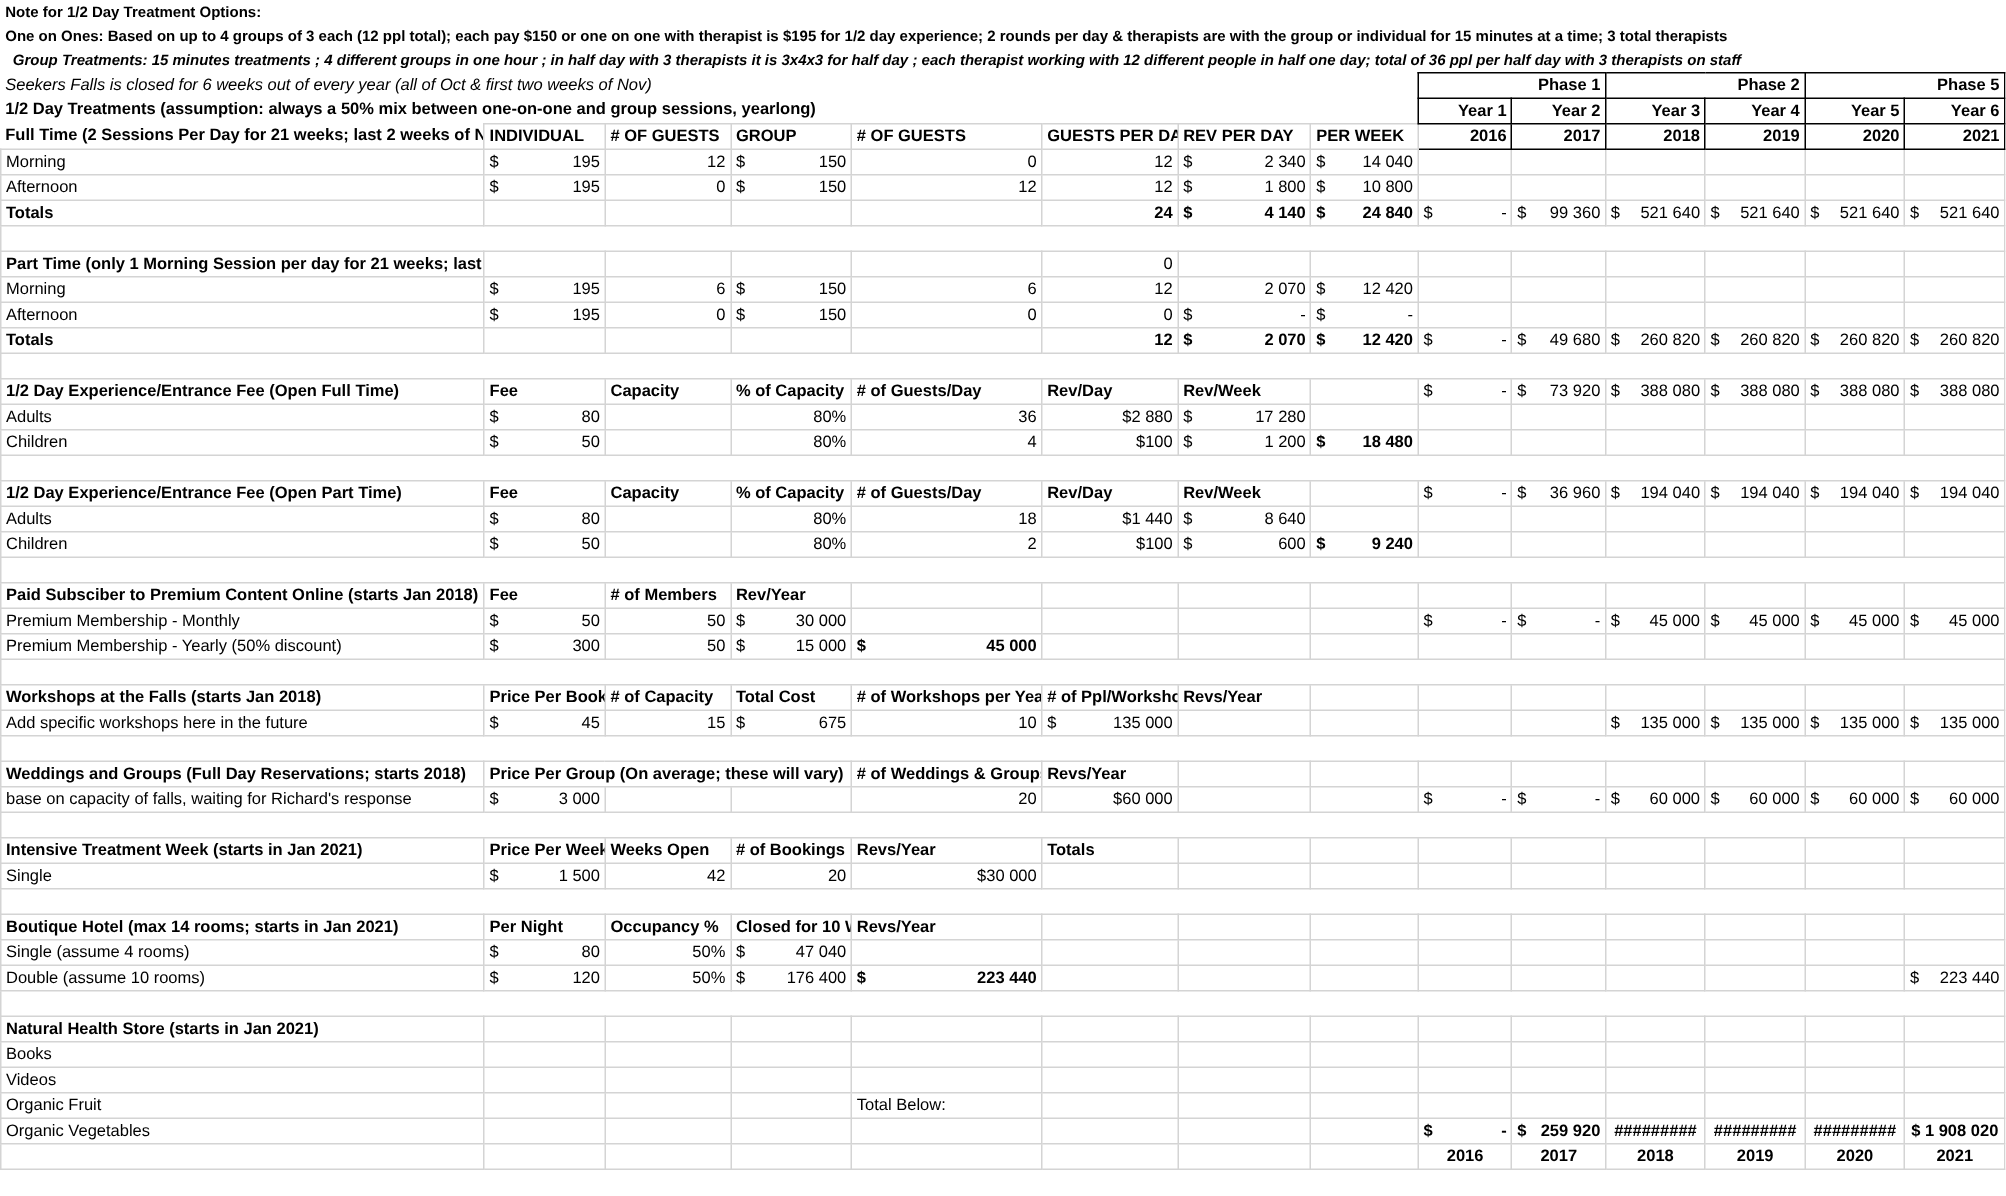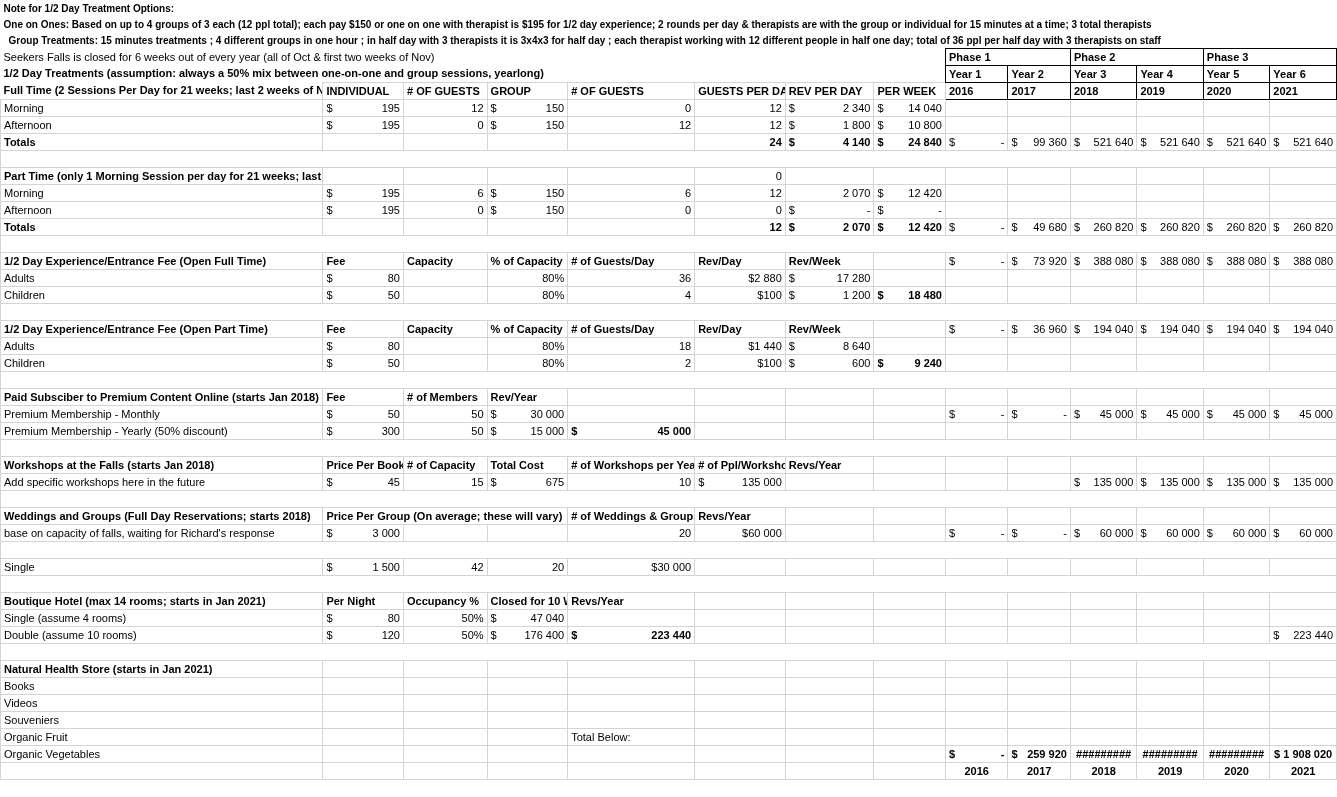--- a/index.html
+++ b/index.html
@@ -1,29 +1,29 @@
 <!DOCTYPE html>
 <html><head>
 <meta charset="utf-8">
 <style>
   html,body{margin:0;padding:0;background:#fff;}
   body{font-family:"Liberation Sans",sans-serif;font-size:11px;color:#000;}
   #sheet{position:relative;width:1337px;height:797px;overflow:hidden;}
   table{border-collapse:collapse;table-layout:fixed;width:1337px;}
   td{border:1px solid #d4d4d4;height:16px;padding:0 3px;overflow:hidden;white-space:nowrap;vertical-align:middle;font-size:11px;line-height:15px;}
   .b{font-weight:bold;}
-  .i{margin-top:21px;}
+  .i{font-style:italic;margin-top:21px;}
   .r{text-align:right;}
   .c{text-align:center;}
   .noborder{border:none;}
   .money{position:relative;}
   .money .sym{position:absolute;left:3px;}
   .money .val{display:block;text-align:right;}
   .topnote td{border:none;font-weight:bold;font-size:10px;}
-  .hdrbox{border:1px solid #000;text-align:left;font-weight:bold;}
+  .hdrbox{border:1px solid #000;text-align:right;font-weight:bold;}
 </style>
 </head>
 <body>
 
 <div id="sheet">
 <table>
   <colgroup>
     <col style="width:320px">
         <col style="width:80px">
         <col style="width:83px">
@@ -41,28 +41,28 @@
   </colgroup>
 
   <tbody>
         <tr class="topnote">
     <td colspan="14" class="b">Note for 1/2 Day Treatment Options:</td>
   </tr>
   <tr class="topnote">
     <td colspan="14" style="font-weight:bold;">One on Ones: Based on up to 4 groups of 3 each (12 ppl total); each pay $150 or one on one with therapist is $195 for 1/2 day experience; 2 rounds per day &amp; therapists are with the group or individual for 15 minutes at a time; 3 total therapists</td>
   </tr>
   <tr class="topnote">
-    <td colspan="14" style="font-weight:bold;padding-left:8px;">Group Treatments: 15 minutes treatments ; 4 different groups in one hour ; in half day with 3 therapists it is 3x4x3 for half day ; each therapist working with 12 different people in half one day; total of 36 ppl per half day with 3 therapists on staff</td>
+    <td colspan="14" style="font-weight:bold;padding-left:8px;font-style:italic;">Group Treatments: 15 minutes treatments ; 4 different groups in one hour ; in half day with 3 therapists it is 3x4x3 for half day ; each therapist working with 12 different people in half one day; total of 36 ppl per half day with 3 therapists on staff</td>
   </tr>
 
   <tr>
     <td colspan="8" class="i noborder" style="border:none;">Seekers Falls is closed for 6 weeks out of every year (all of Oct &amp; first two weeks of Nov)</td>
     <td colspan="2" class="hdrbox">Phase 1</td>
     <td colspan="2" class="hdrbox">Phase 2</td>
-    <td colspan="2" class="hdrbox">Phase 3</td>
+    <td colspan="2" class="hdrbox">Phase 5</td>
   </tr>
 
   <tr>
     <td colspan="8" class="b" style="border:none;">1/2 Day Treatments (assumption: always a 50% mix between one-on-one and group sessions, yearlong)</td>
     <td class="hdrbox">Year 1</td>
     <td class="hdrbox">Year 2</td>
     <td class="hdrbox">Year 3</td>
     <td class="hdrbox">Year 4</td>
     <td class="hdrbox">Year 5</td>
     <td class="hdrbox">Year 6</td>
@@ -661,20 +661,36 @@
     <td class="money">
             <span class="sym">$</span>
             <span class="val">60 000</span>
           </td>
   </tr>
   <tr>
           <td colspan="14"></td>
         </tr>
 
   <tr>
+    <td class="b">Intensive Treatment Week (starts in Jan 2021)</td>
+    <td class="b">Price Per Week</td>
+    <td class="b">Weeks Open</td>
+    <td class="b"># of Bookings</td>
+    <td class="b">Revs/Year</td>
+    <td class="b">Totals</td>
+    <td></td>
+          <td></td>
+    <td></td>
+          <td></td>
+    <td></td>
+          <td></td>
+    <td></td>
+          <td></td>
+  </tr>
+  <tr>
     <td>Single</td>
     <td class="money">
             <span class="sym">$</span>
             <span class="val">1 500</span>
           </td>
     <td class="r">42</td>
     <td class="r">20</td>
     <td class="r">$30 000</td>
     <td></td>
     <td></td>
@@ -787,36 +803,20 @@
           <td></td>
     <td></td>
           <td></td>
     <td></td>
           <td></td>
     <td></td>
           <td></td>
   </tr>
   <tr>
     <td>Videos</td>
-    <td></td>
-          <td></td>
-    <td></td>
-          <td></td>
-    <td></td>
-          <td></td>
-          <td></td>
-    <td></td>
-          <td></td>
-    <td></td>
-          <td></td>
-    <td></td>
-          <td></td>
-  </tr>
-  <tr>
-    <td>Souveniers</td>
     <td></td>
           <td></td>
     <td></td>
           <td></td>
     <td></td>
           <td></td>
           <td></td>
     <td></td>
           <td></td>
     <td></td>

